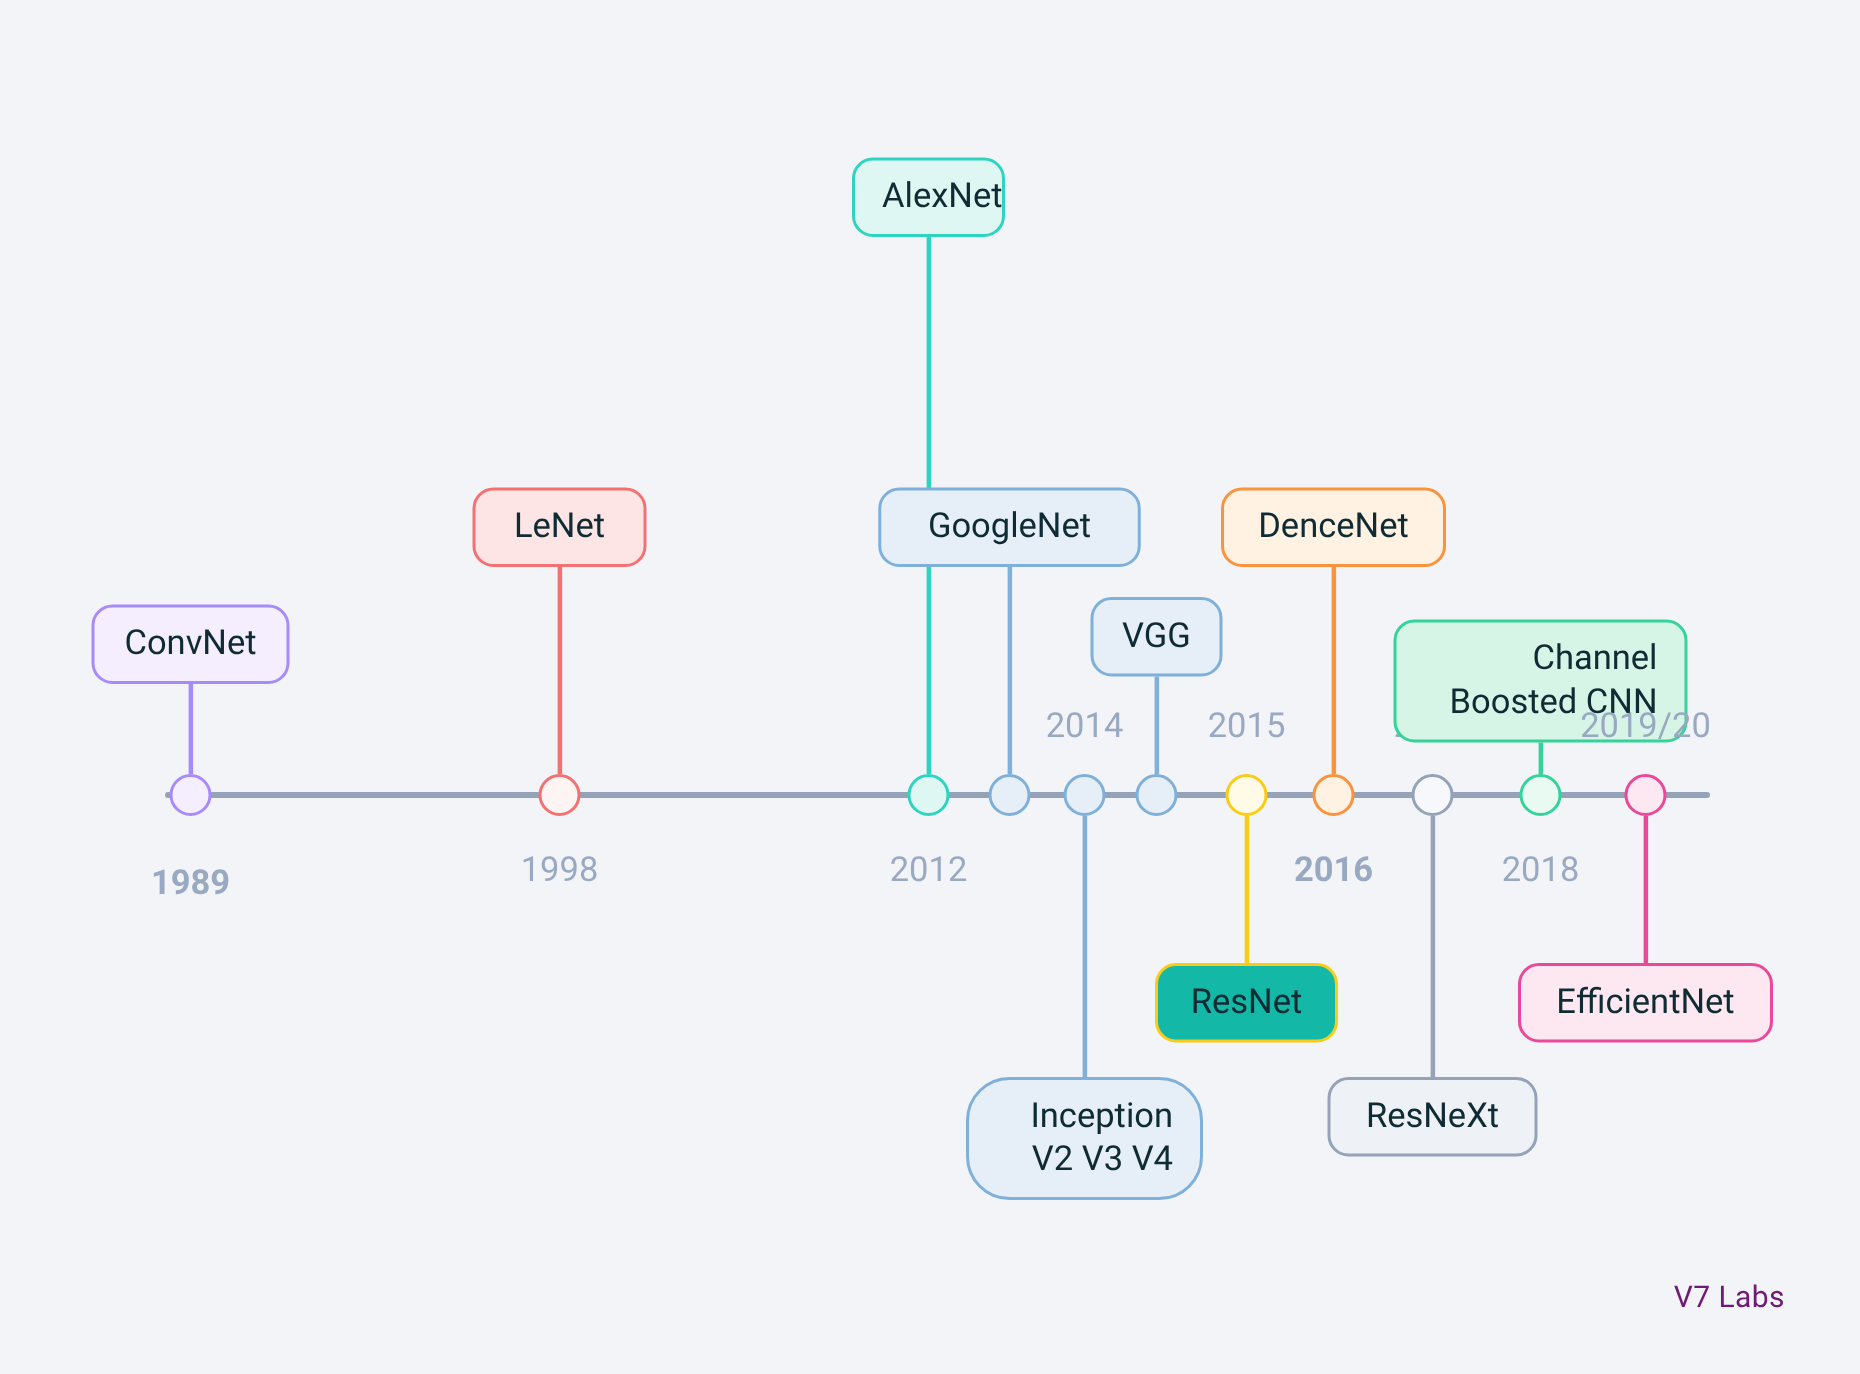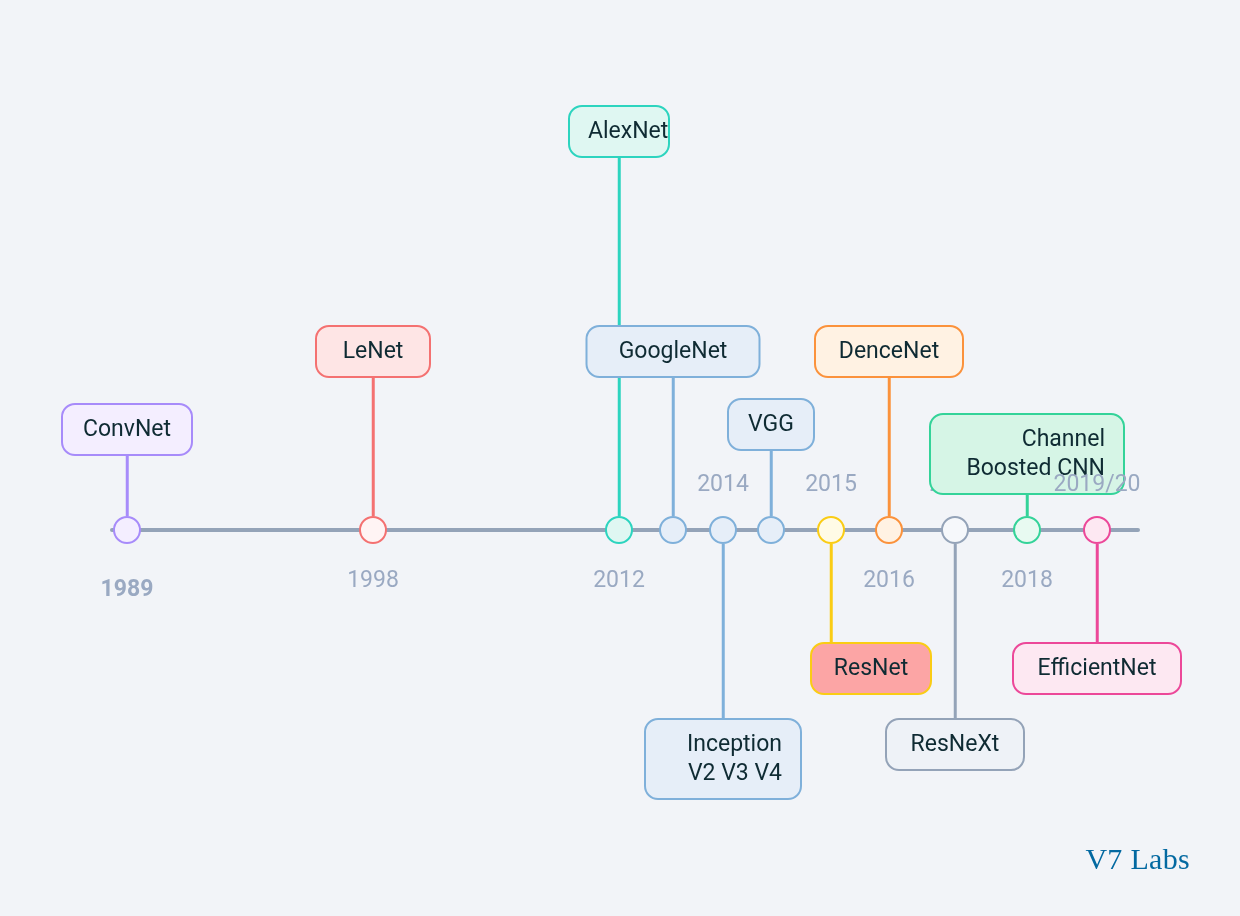--- a/index.html
+++ b/index.html
@@ -24,21 +24,21 @@
     padding:10px 18px;font-size:23px;line-height:1.25;color:#0f2b33;
     text-align:center;white-space:nowrap;box-sizing:border-box;
   }
   .card.multi{white-space:normal;text-align:right;}
   .year{
     position:absolute;transform:translateX(-50%);
     font-size:23px;color:#9aa9c2;
   }
   .credit{
     position:absolute;right:50px;bottom:40px;
-    font-size:30px;color:#0369a1;letter-spacing:.3px;font-family:Liberation Serif, serif;
+    font-size:20px;color:#701a75;letter-spacing:.3px;
   }
 </style>
 </head>
 <body>
 
 <div class="stage">
   <div class="axis"></div>
   <div id="nodes">
       <div class="card" style="left: 127px; top: 403px; width: 132px; border-color: rgb(167, 139, 250); background: rgb(244, 238, 255);">ConvNet</div>
       <div class="stem" style="left: 127px; background: rgb(167, 139, 250); top: 455.75px; height: 60.25px;"></div>
@@ -56,43 +56,43 @@
       <div class="stem" style="left: 619px; background: rgb(45, 212, 191); top: 157.75px; height: 358.25px;"></div>
       <div class="node" style="left: 619px; top: 530px;">
         <div class="dot" style="border-color: rgb(45, 212, 191); background: rgb(223, 247, 242);"></div>
       </div>
       <div class="year" style="left: 619px; top: 566px;">2012</div>
       <div class="card" style="left: 673px; top: 325px; width: 175px; border-color: rgb(127, 176, 218); background: rgb(230, 238, 248);">GoogleNet</div>
       <div class="stem" style="left: 673px; background: rgb(127, 176, 218); top: 377.75px; height: 138.25px;"></div>
       <div class="node" style="left: 673px; top: 530px;">
         <div class="dot" style="border-color: rgb(127, 176, 218); background: rgb(230, 238, 248);"></div>
       </div>
-      <div class="card multi" style="left: 723px; top: 718px; width: 158px; border-color: rgb(127, 176, 218); background: rgb(230, 238, 248);">Inception<br>V2 V3 V4</div>
+      <div class="card multi" style="left: 723px; top: 718px; width: 158px; border-color: rgb(127, 176, 218); background: rgb(230, 238, 248); border-radius: 29px;">Inception<br>V2 V3 V4</div>
       <div class="stem" style="left: 723px; background: rgb(127, 176, 218); top: 544px; height: 174px;"></div>
       <div class="node" style="left: 723px; top: 530px;">
         <div class="dot" style="border-color: rgb(127, 176, 218); background: rgb(230, 238, 248);"></div>
       </div>
       <div class="year" style="left: 723px; top: 470px;">2014</div>
       <div class="card" style="left: 771px; top: 398px; width: 88px; border-color: rgb(127, 176, 218); background: rgb(230, 238, 248);">VGG</div>
       <div class="stem" style="left: 771px; background: rgb(127, 176, 218); top: 450.75px; height: 65.25px;"></div>
       <div class="node" style="left: 771px; top: 530px;">
         <div class="dot" style="border-color: rgb(127, 176, 218); background: rgb(230, 238, 248);"></div>
       </div>
-      <div class="card" style="left: 831px; top: 642px; width: 122px; border-color: rgb(250, 204, 21); background: #fca5a5; margin-left: 40px;">ResNet</div>
+      <div class="card" style="left: 831px; top: 642px; width: 122px; border-color: rgb(250, 204, 21); background: #14b8a6;">ResNet</div>
       <div class="stem" style="left: 831px; background: rgb(250, 204, 21); top: 544px; height: 98px;"></div>
       <div class="node" style="left: 831px; top: 530px;">
         <div class="dot" style="border-color: rgb(250, 204, 21); background: rgb(255, 251, 230);"></div>
       </div>
       <div class="year" style="left: 831px; top: 470px;">2015</div>
       <div class="card" style="left: 889px; top: 325px; width: 150px; border-color: rgb(251, 146, 60); background: rgb(255, 242, 227);">DenceNet</div>
       <div class="stem" style="left: 889px; background: rgb(251, 146, 60); top: 377.75px; height: 138.25px;"></div>
       <div class="node" style="left: 889px; top: 530px;">
         <div class="dot" style="border-color: rgb(251, 146, 60); background: rgb(255, 242, 227);"></div>
       </div>
-      <div class="year" style="left: 889px; top: 566px;">2016</div>
+      <div class="year" style="left: 889px; top: 566px; font-weight: bold;">2016</div>
       <div class="card" style="left: 955px; top: 718px; width: 140px; border-color: rgb(148, 163, 184); background: rgb(238, 242, 247);">ResNeXt</div>
       <div class="stem" style="left: 955px; background: rgb(148, 163, 184); top: 544px; height: 174px;"></div>
       <div class="node" style="left: 955px; top: 530px;">
         <div class="dot" style="border-color: rgb(148, 163, 184); background: rgb(246, 248, 251);"></div>
       </div>
       <div class="year" style="left: 955px; top: 470px;">2017</div>
       <div class="card multi" style="left: 1027px; top: 413px; width: 196px; border-color: rgb(52, 211, 153); background: rgb(214, 245, 230);">Channel<br>Boosted CNN</div>
       <div class="stem" style="left: 1027px; background: rgb(52, 211, 153); top: 494.5px; height: 21.5px;"></div>
       <div class="node" style="left: 1027px; top: 530px;">
         <div class="dot" style="border-color: rgb(52, 211, 153); background: rgb(232, 250, 241);"></div>

